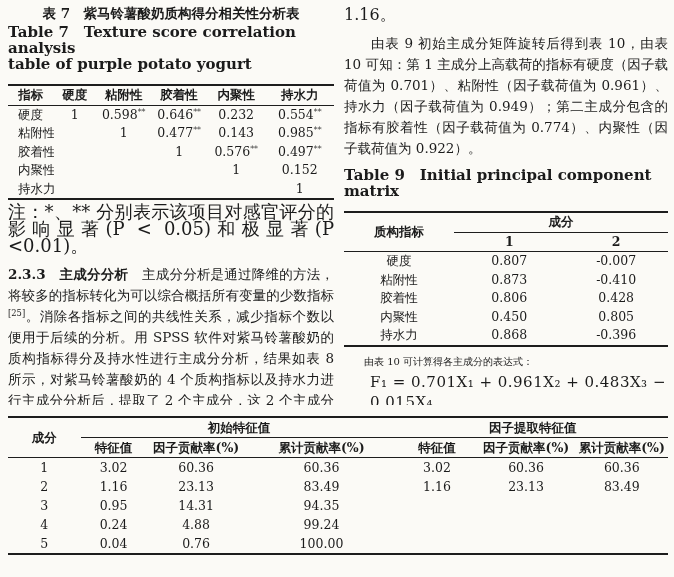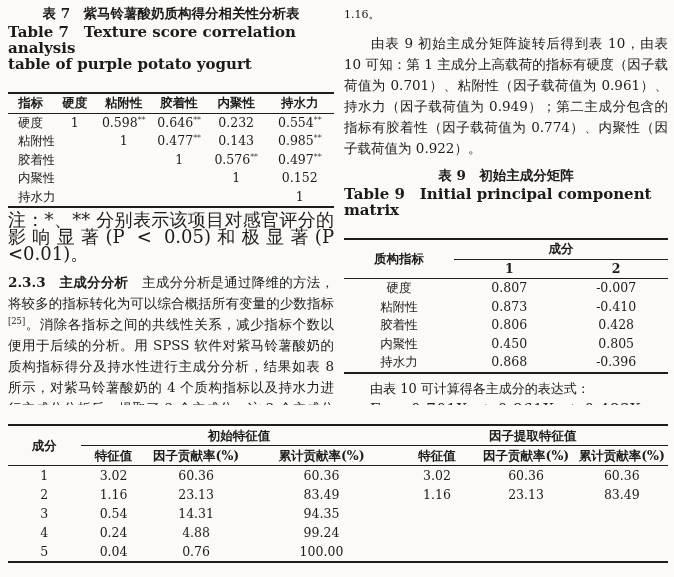--- a/index.html
+++ b/index.html
@@ -14,36 +14,36 @@
   .page { position:relative; width:544px; height:577px; }
   .col { position:absolute; top:5px; height:400px; overflow:hidden; }
   .col.left  { left:8px;  width:326px; }
   .col.right { left:344px; width:324px; }
   .bottom { position:absolute; left:8px; top:404px; width:660px; height:170px; overflow:hidden; }
 
   .cap-zh { text-align:center; font-weight:bold; font-size:13.5px; line-height:17px; margin-bottom:2px; }
   .cap-en { font-weight:bold; font-size:15px; line-height:16px; }
 
   table { border-collapse:collapse; width:100%; font-size:12.5px; table-layout:fixed; }
-  table.three { border-top:2.5px solid #1d1d1d; border-bottom:2.5px solid #1d1d1d; margin-top:20px; }
+  table.three { border-top:2.5px solid #1d1d1d; border-bottom:2.5px solid #1d1d1d; margin-top:12px; }
   th, td { padding:1px 2px; line-height:16.5px; font-weight:normal; white-space:nowrap; overflow:hidden; }
   th { font-weight:bold; }
   .hd-rule th { border-bottom:1.8px solid #1d1d1d; }
   td.ctr, th.ctr { text-align:center; }
   td.lab { text-align:left; padding-left:10px; }
   .grp { border-bottom:1px solid #1d1d1d; text-align:center; }
   sup { font-size:0.62em; vertical-align:super; line-height:0; }
 
   .note { font-size:18px; line-height:17px; margin-top:3px; text-align:justify; }
   .para { font-size:13.5px; line-height:21px; text-align:justify; margin-top:10px; }
   .para .b { font-weight:bold; }
-  .cont { font-size:11px; line-height:20px; }
+  .cont { font-size:16px; line-height:20px; }
   .indent { text-indent:2em; margin-top:8px; }
   .t9caps { margin-top:8px; }
-  .formula-intro { font-size:13px; line-height:20px; text-indent:2em; margin-top:5px; }
+  .formula-intro { font-size:10px; line-height:20px; text-indent:2em; margin-top:5px; }
   .formula { font-size:15px; line-height:20px; padding-left:26px; letter-spacing:0.5px; }
   .formula.contline { padding-left:0; }
   .tbl8 th, .tbl8 td { line-height:17px; }
 </style>
 </head>
 <body>
 
 <div class="page">
 
   <div class="col left">
@@ -120,21 +120,20 @@
     <p class="para">
       <span class="b">2.3.3　主成分分析　</span><span>主成分分析是通过降维的方法，将较多的指标转化为可以综合概括所有变量的少数指标<sup>[25]</sup>。消除各指标之间的共线性关系，减少指标个数以便用于后续的分析。用 SPSS 软件对紫马铃薯酸奶的质构指标得分及持水性进行主成分分析，结果如表 8 所示，对紫马铃薯酸奶的 4 个质构指标以及持水力进行主成分分析后，提取了 2 个主成分，这 2 个主成分累积贡献率达到 83.49%，能反应多数数据的信息，能正确反映紫马铃薯酸奶质构的整体信息。其中，第 1 主成分的贡献率为 60.36%，特征值为 3.02；第 2 主成分的贡献率为 23.13%，特征值为</span>
     </p>
   </div>
 
   <div class="col right">
     <div class="cont">1.16。</div>
     <p class="para indent">由表 9 初始主成分矩阵旋转后得到表 10，由表 10 可知：第 1 主成分上高载荷的指标有硬度（因子载荷值为 0.701）、粘附性（因子载荷值为 0.961）、持水力（因子载荷值为 0.949）；第二主成分包含的指标有胶着性（因子载荷值为 0.774）、内聚性（因子载荷值为 0.922）。</p>
 
     <div class="t9caps">
-      <div class="cap-zh">表 9　初始主成分矩阵</div>
       <div class="cap-en">Table 9　Initial principal component matrix</div>
 
       <table class="three">
         <colgroup>
           <col style="width:34%">
             <col style="width:34%">
             <col style="width:32%">
         </colgroup>
         <thead>
           <tr>
@@ -223,21 +222,21 @@
           <td class="ctr">2</td>
           <td class="ctr">1.16</td>
           <td class="ctr">23.13</td>
           <td class="ctr">83.49</td>
           <td class="ctr">1.16</td>
           <td class="ctr">23.13</td>
           <td class="ctr">83.49</td>
         </tr>
         <tr>
           <td class="ctr">3</td>
-          <td class="ctr">0.54</td>
+          <td class="ctr">0.95</td>
           <td class="ctr">14.31</td>
           <td class="ctr">94.35</td>
           <td class="ctr"></td>
           <td class="ctr"></td>
           <td class="ctr"></td>
         </tr>
         <tr>
           <td class="ctr">4</td>
           <td class="ctr">0.24</td>
           <td class="ctr">4.88</td>

